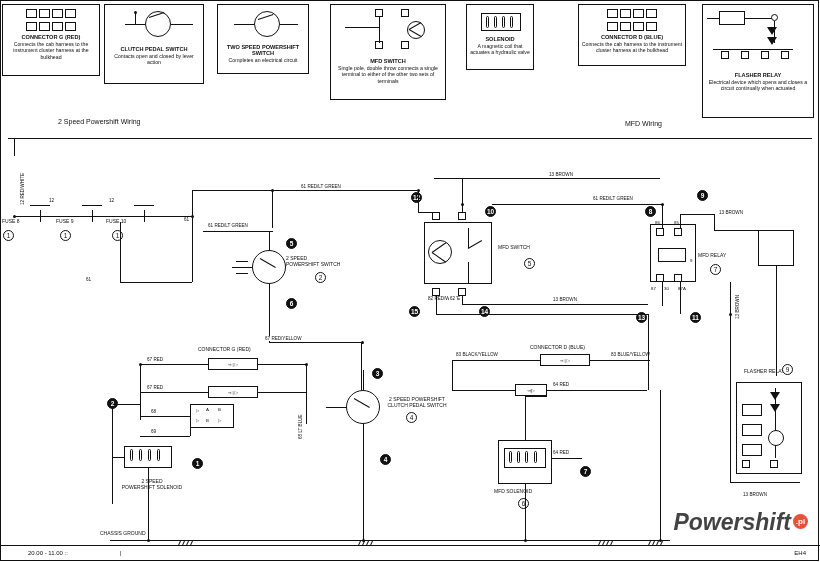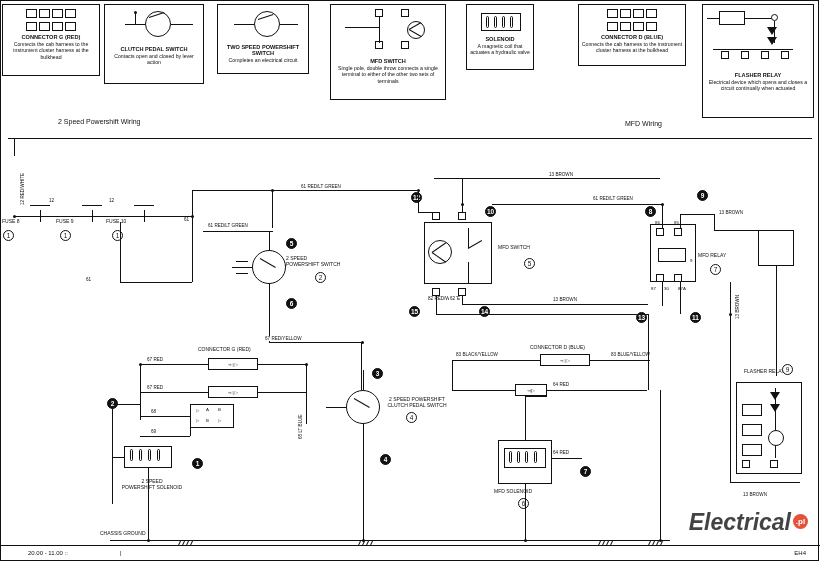--- a/index.html
+++ b/index.html
@@ -449,21 +449,21 @@
     <div class="dot" style="left:139px;top:363px;"></div>
     <div class="dot" style="left:305px;top:363px;"></div>
     <div class="dot" style="left:147px;top:539px;"></div>
     <div class="dot" style="left:362px;top:539px;"></div>
     <div class="dot" style="left:524px;top:539px;"></div>
     <div class="dot" style="left:659px;top:539px;"></div>
     <div class="dot" style="left:729px;top:313px;"></div>
   </div>
 
   <div class="wm">
-    <span>Electrical</span><span class="pl">.pl</span>
+    <span>Powershift</span><span class="pl">.pl</span>
   </div>
 
   <div class="footer">
     <span class="ft" style="left:28px;">20.00 - 11.00 ::</span>
     <span class="ft" style="right:14px;">EH4</span>
     <span class="ft" style="left:120px;">|</span>
   </div>
 
   <div class="frame"></div>
 </div>

